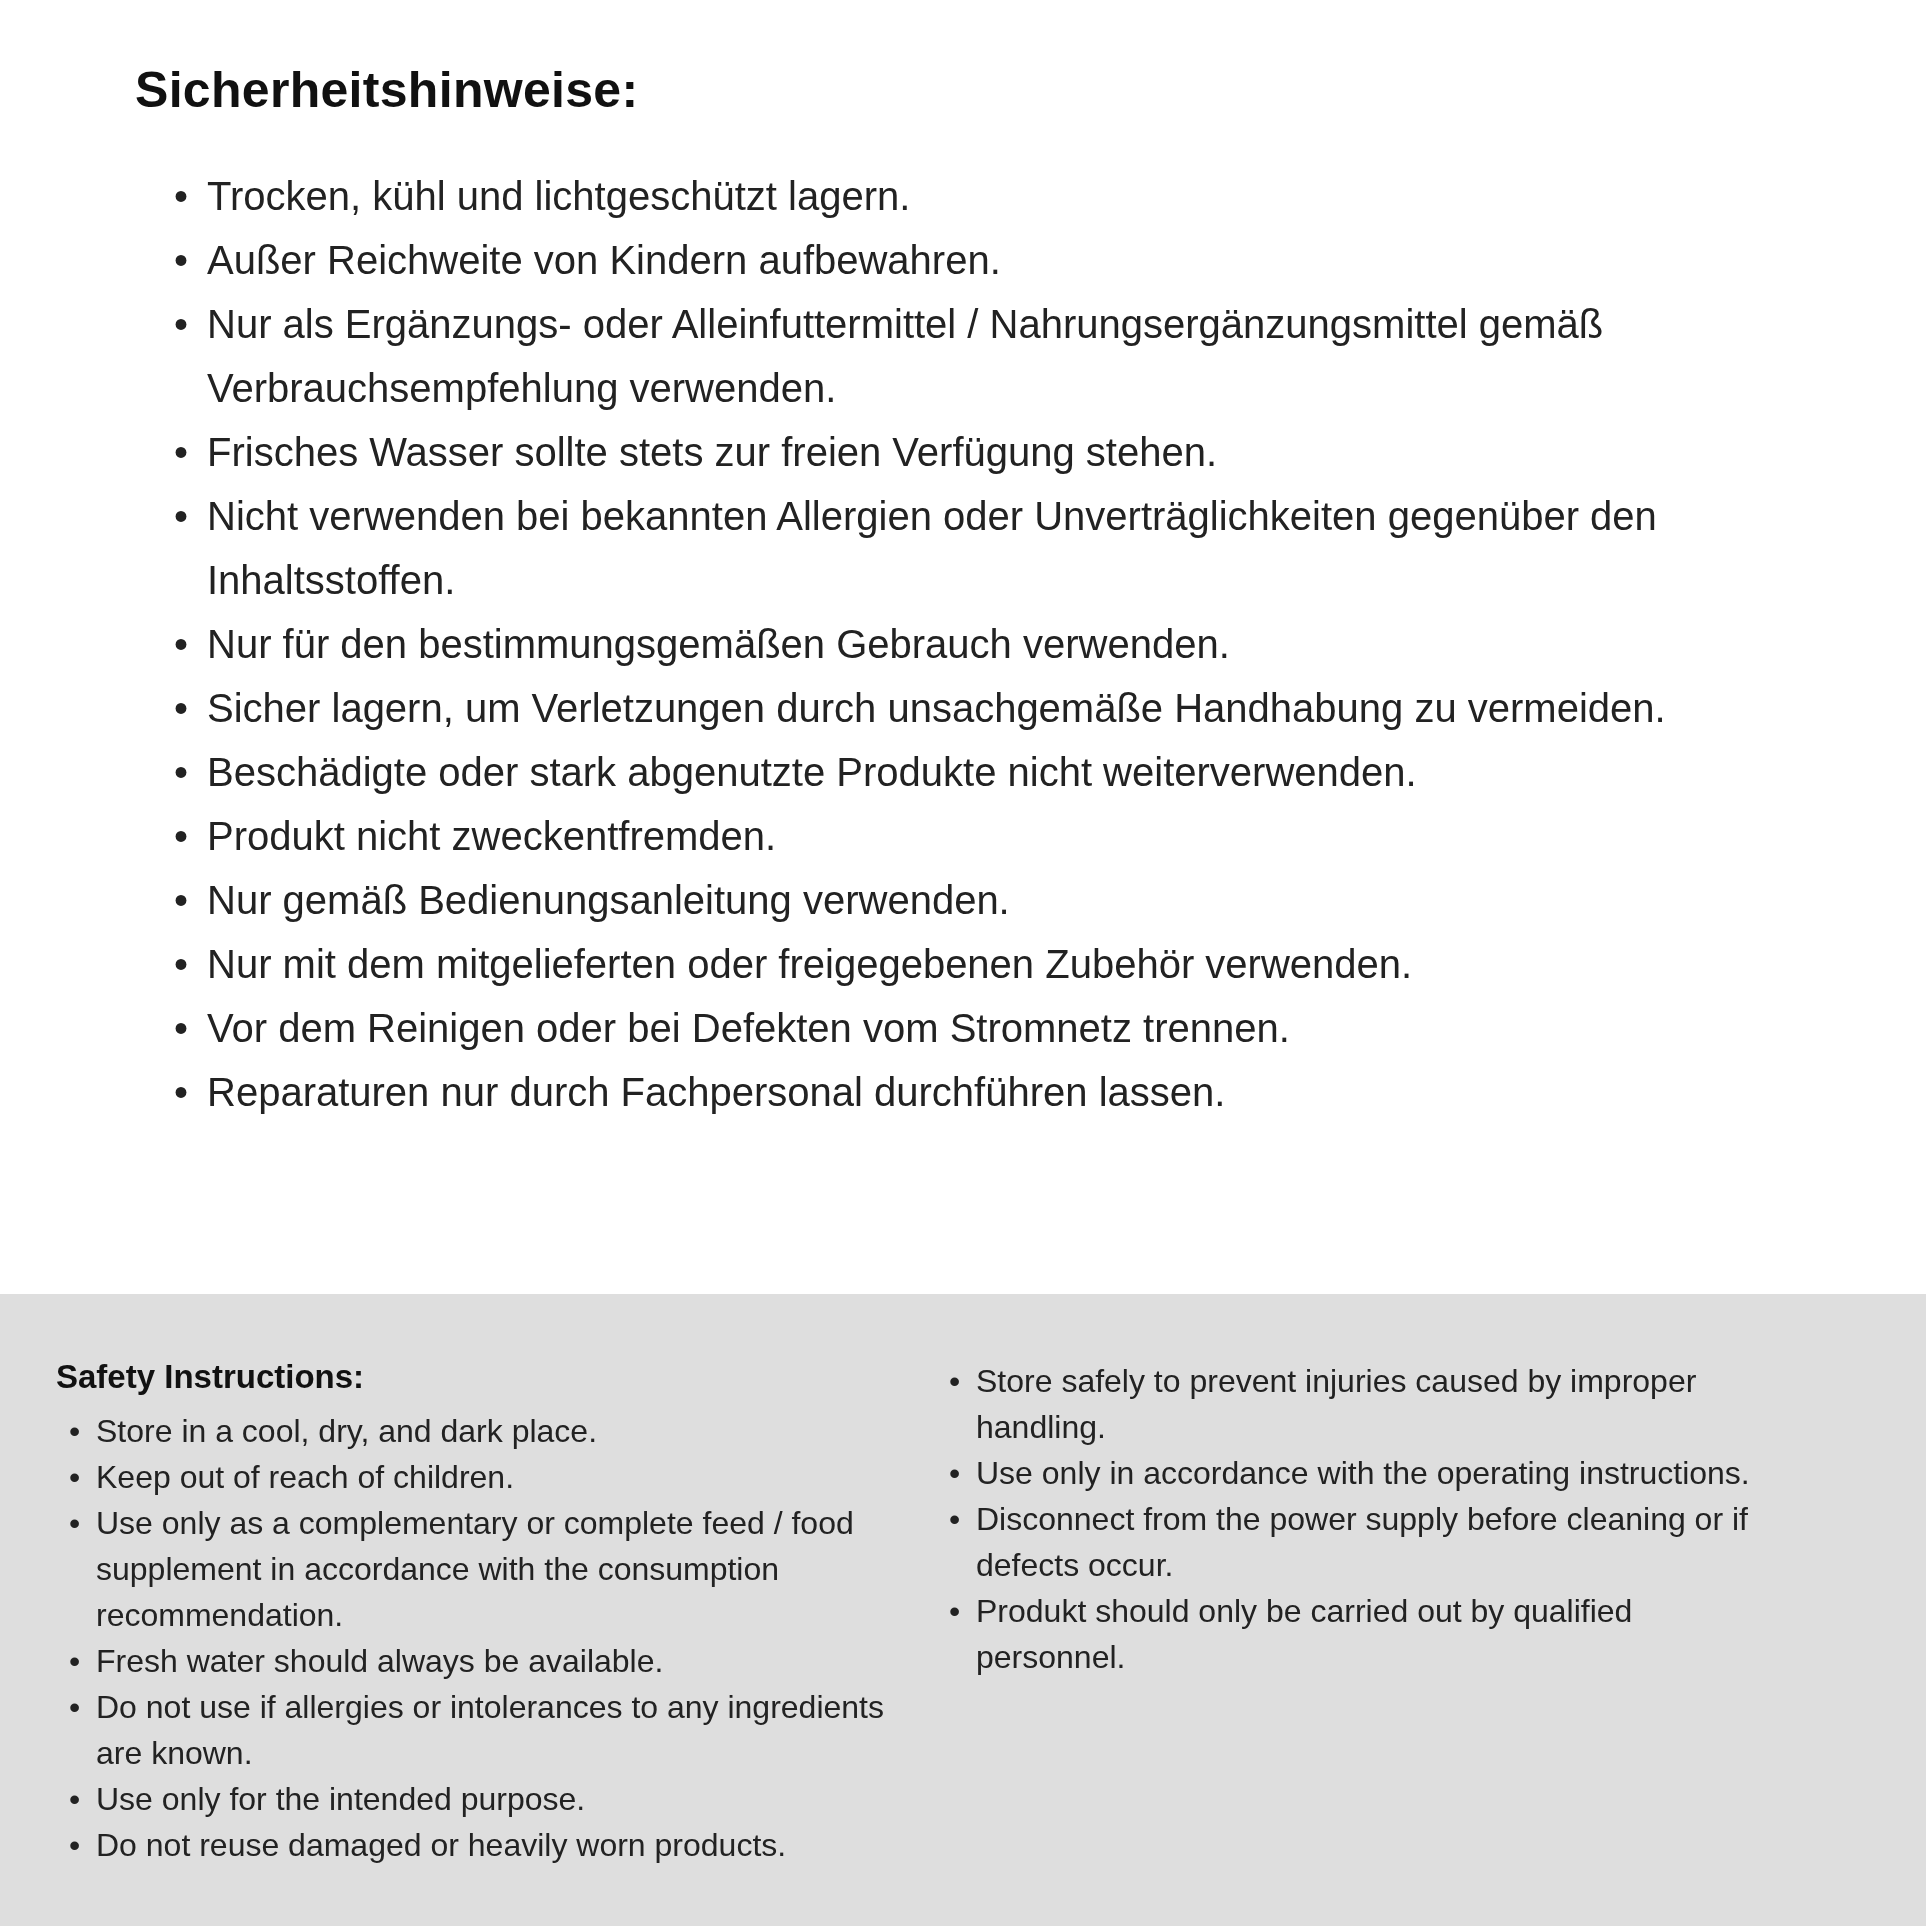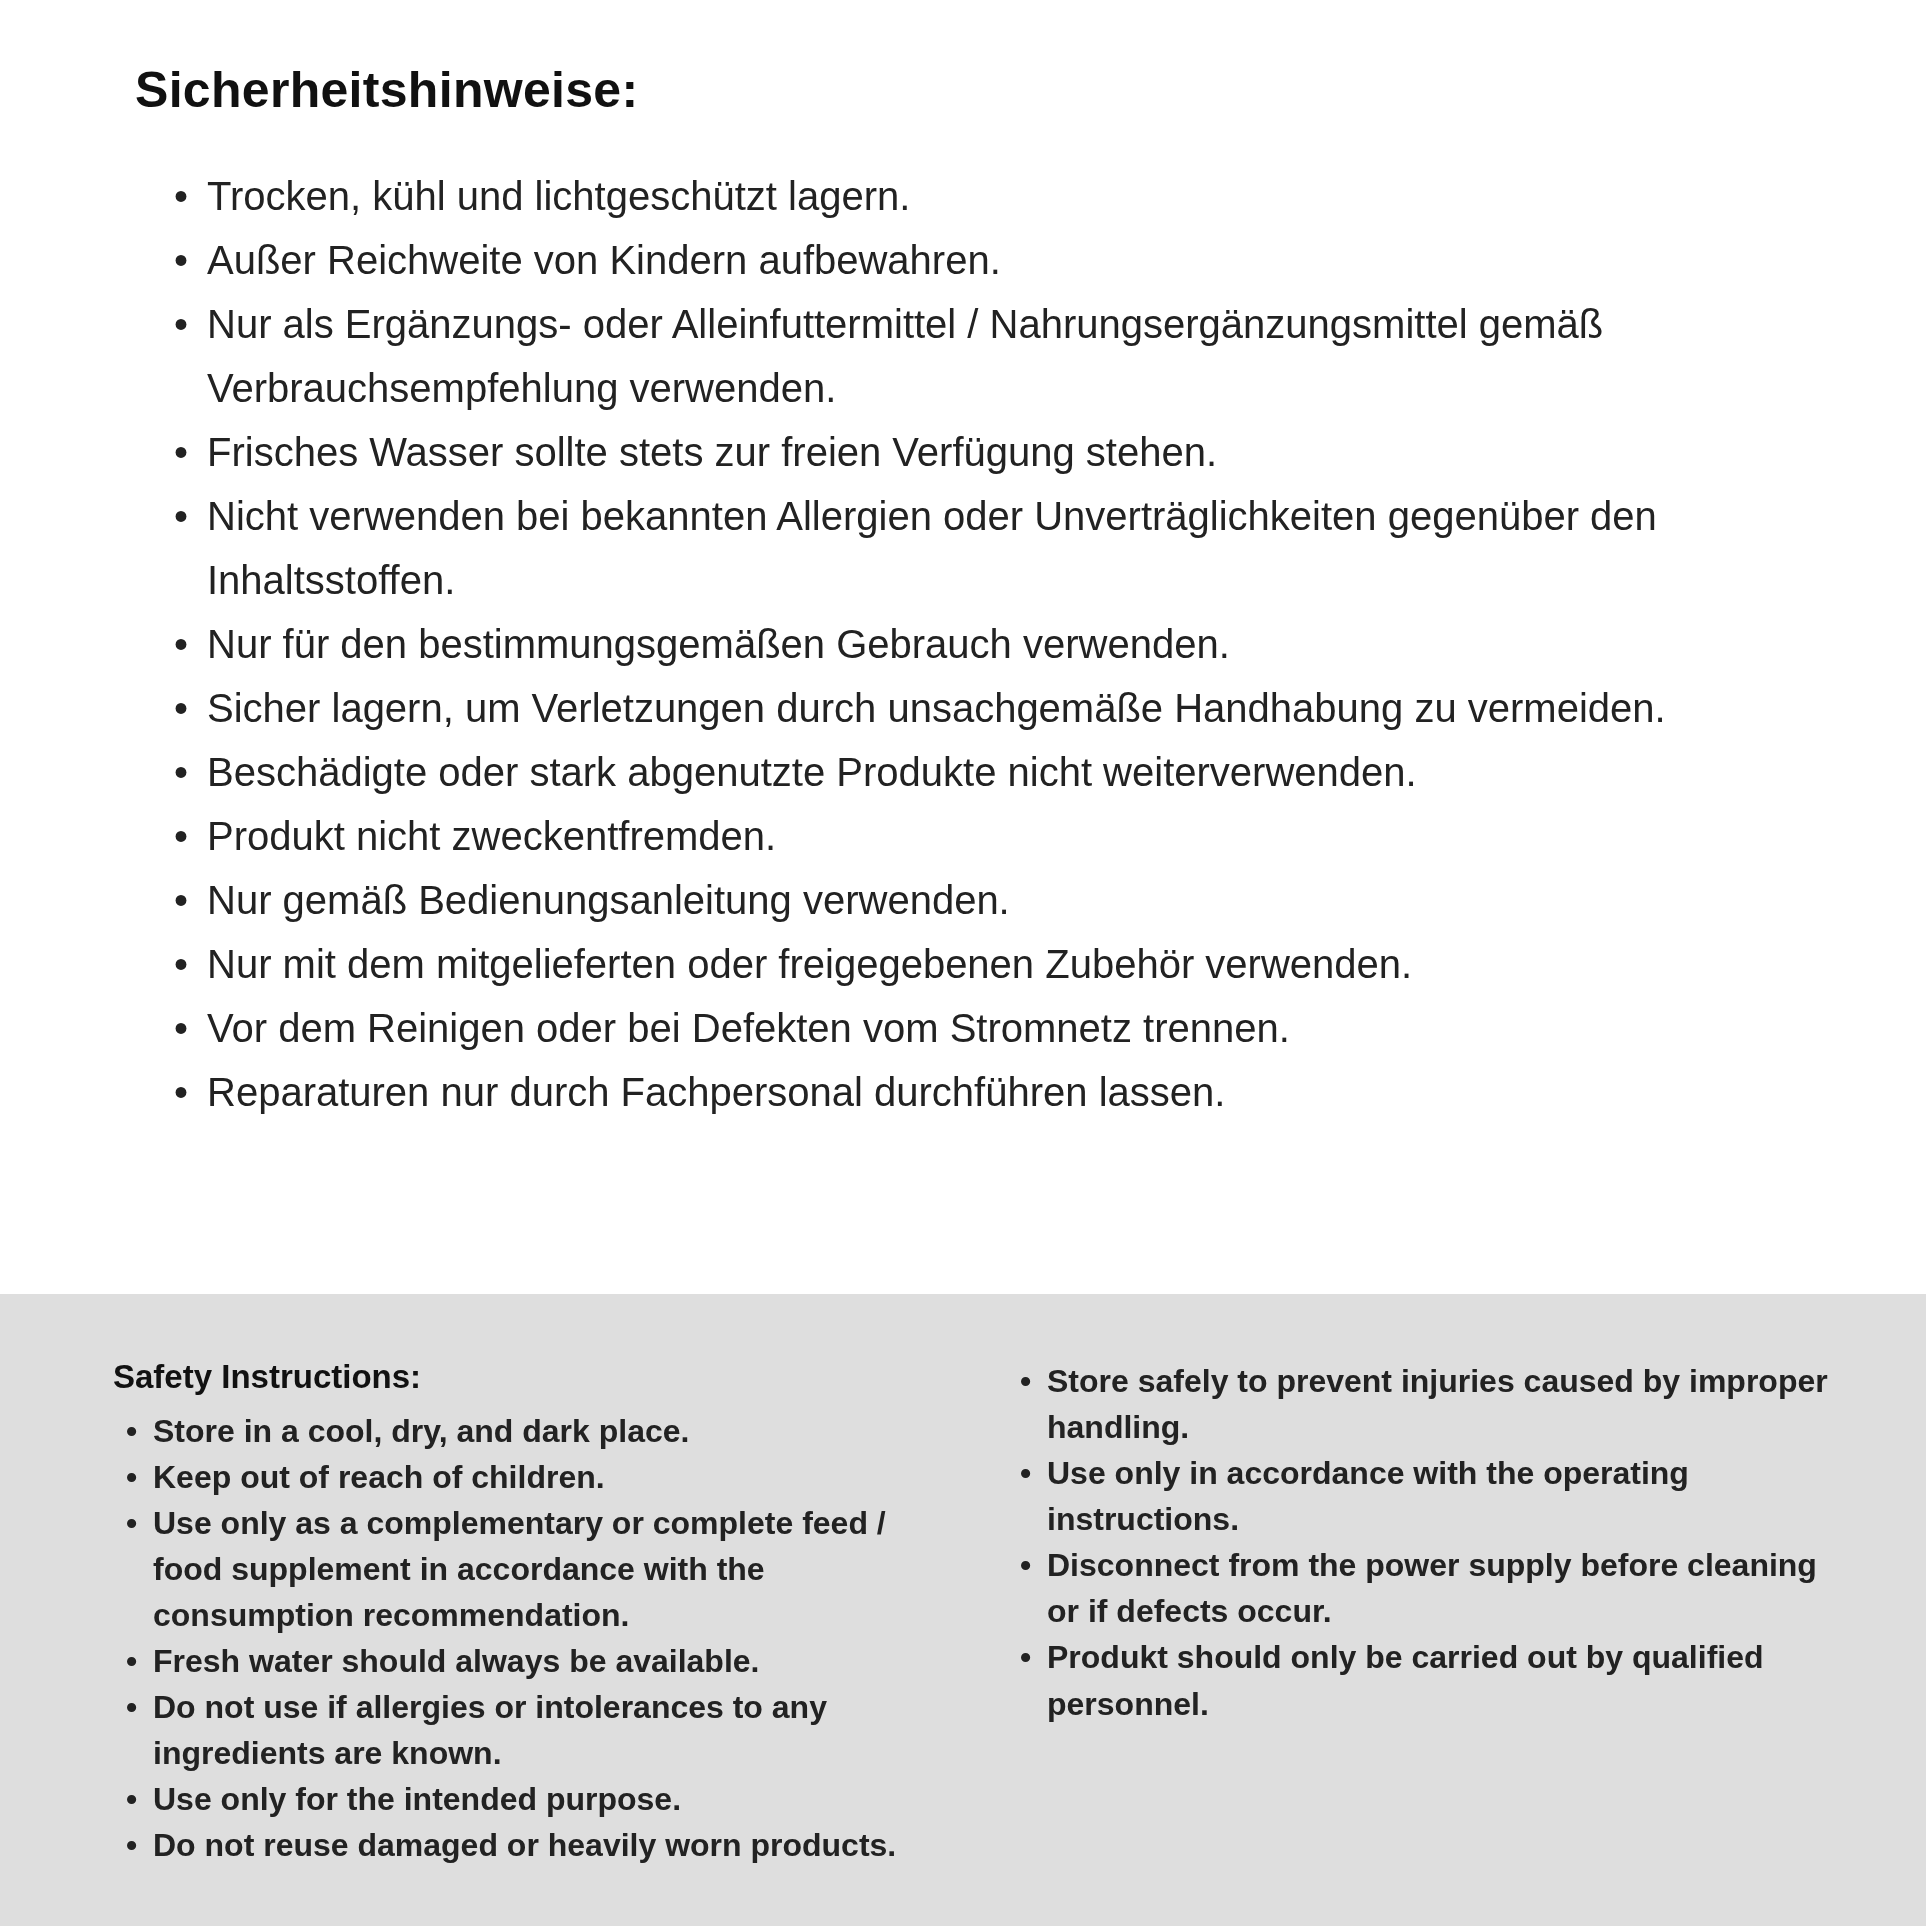--- a/index.html
+++ b/index.html
@@ -51,24 +51,23 @@
 
   
   .en-section {
     position: absolute;
     left: 0;
     right: 0;
     top: 1294px;
     bottom: 0;
     background: #dedede;
     box-sizing: border-box;
-    padding: 64px 71px 0 113px;
+    padding: 64px 71px 0 56px;
     display: flex;
     gap: 58px;
-    justify-content: space-between;
   }
   .en-col {
     width: 835px;
     box-sizing: border-box;
   }
   .en-heading {
     margin: 0 0 11.6px 0;
     font-size: 33px;
     font-weight: 700;
     color: #111111;
@@ -80,21 +79,20 @@
     font-size: 32px;
     line-height: 1.44;
     color: #222222;
   }
   .en-col.right .en-list {
     margin-left: 0;
   }
   .en-list li {
     position: relative;
     padding-left: 27px;
-    font-weight: bold;
   }
   .en-list li::before {
     content: "\2022";
     position: absolute;
     left: 0;
     top: 0;
     color: #222222;
   }
 </style>
 </head>

